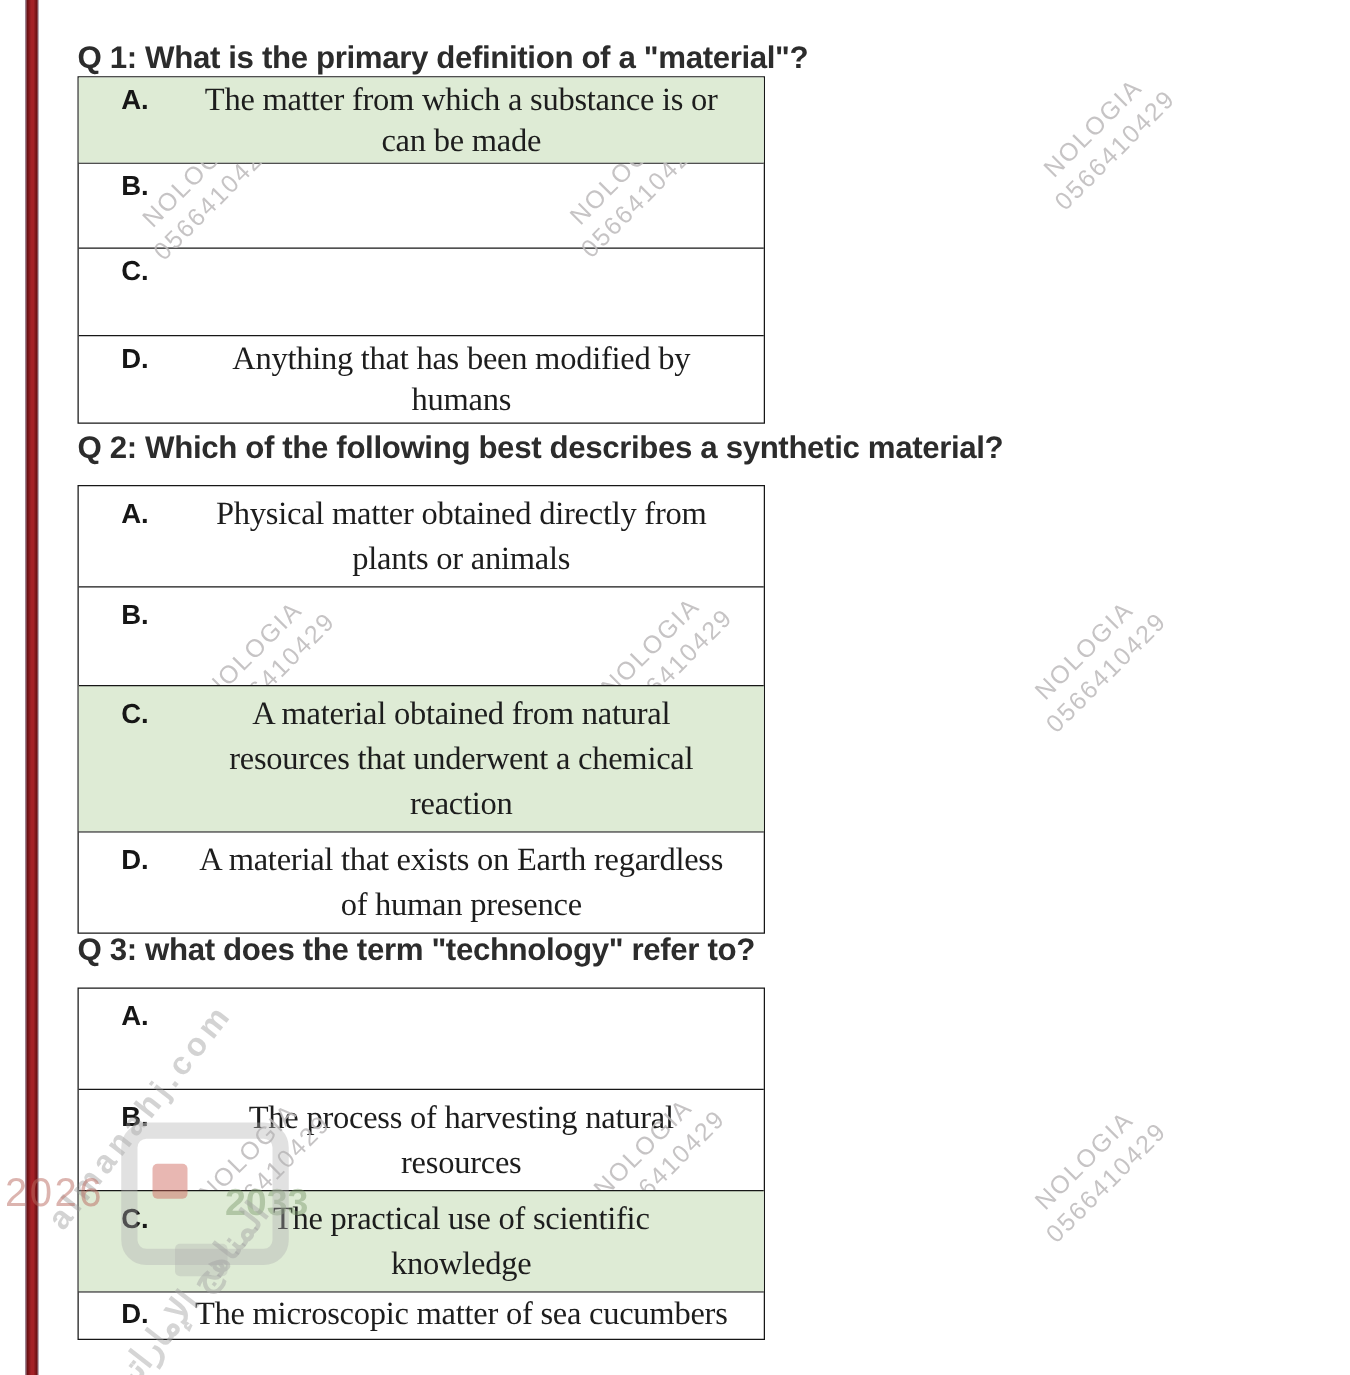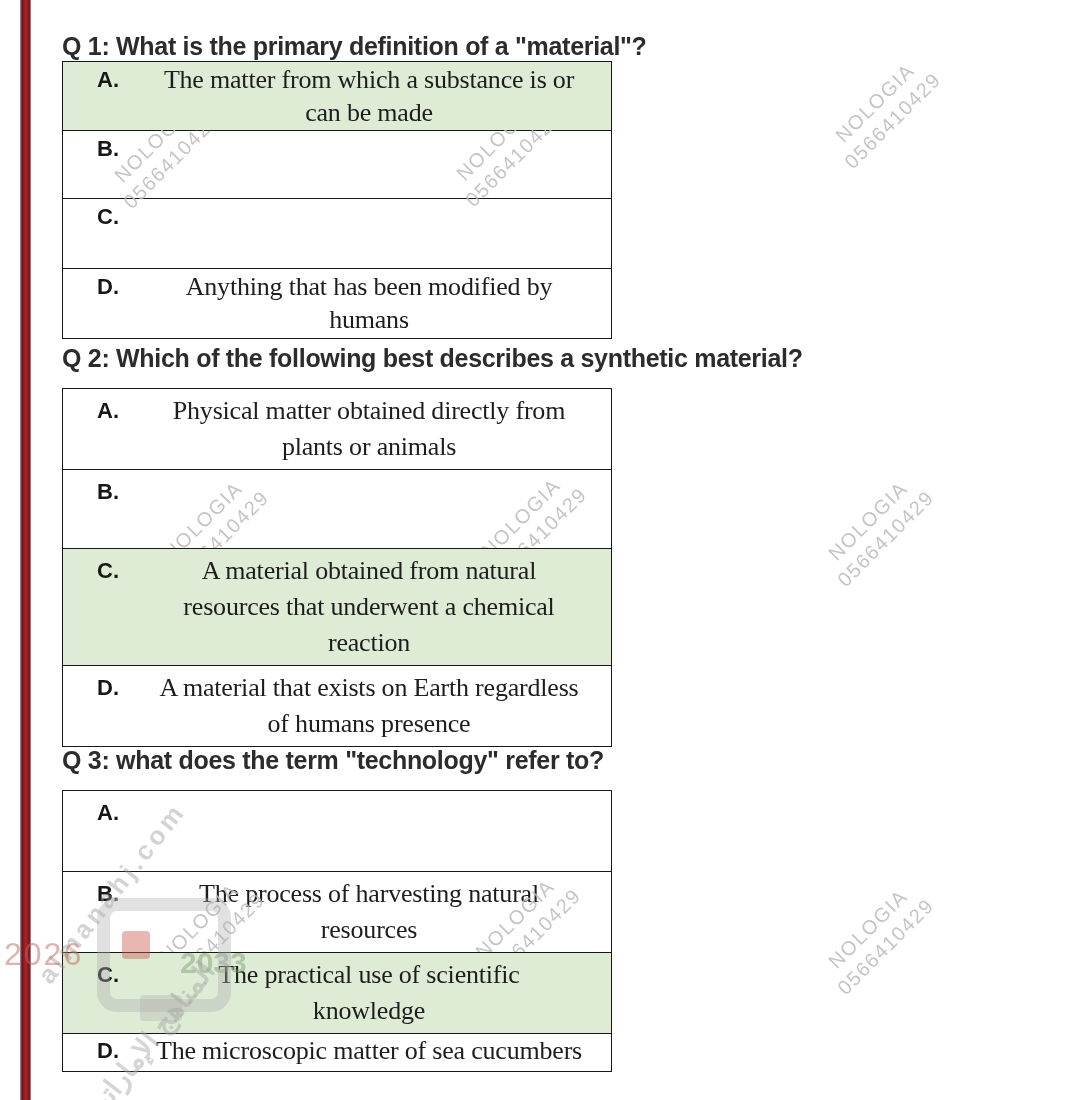--- a/index.html
+++ b/index.html
@@ -191,21 +191,21 @@
     </div>
     <div class="row hl" style="min-height:116px;">
       <span class="letter">C.</span>
       <span class="opt-text">A material obtained from natural
 resources that underwent a chemical
 reaction</span>
     </div>
     <div class="row" style="min-height:79px;">
       <span class="letter">D.</span>
       <span class="opt-text">A material that exists on Earth regardless
-of humans presence</span>
+of human presence</span>
     </div>
   </div>
 </section>
 
 <section>
   <div class="q-header" style="top:746px;">Q 3: what does the term "technology" refer to?</div>
   <div class="q-table t3" style="top:790px;">
     <div class="row" style="min-height:80px;">
       <span class="letter">A.</span>
     </div>

